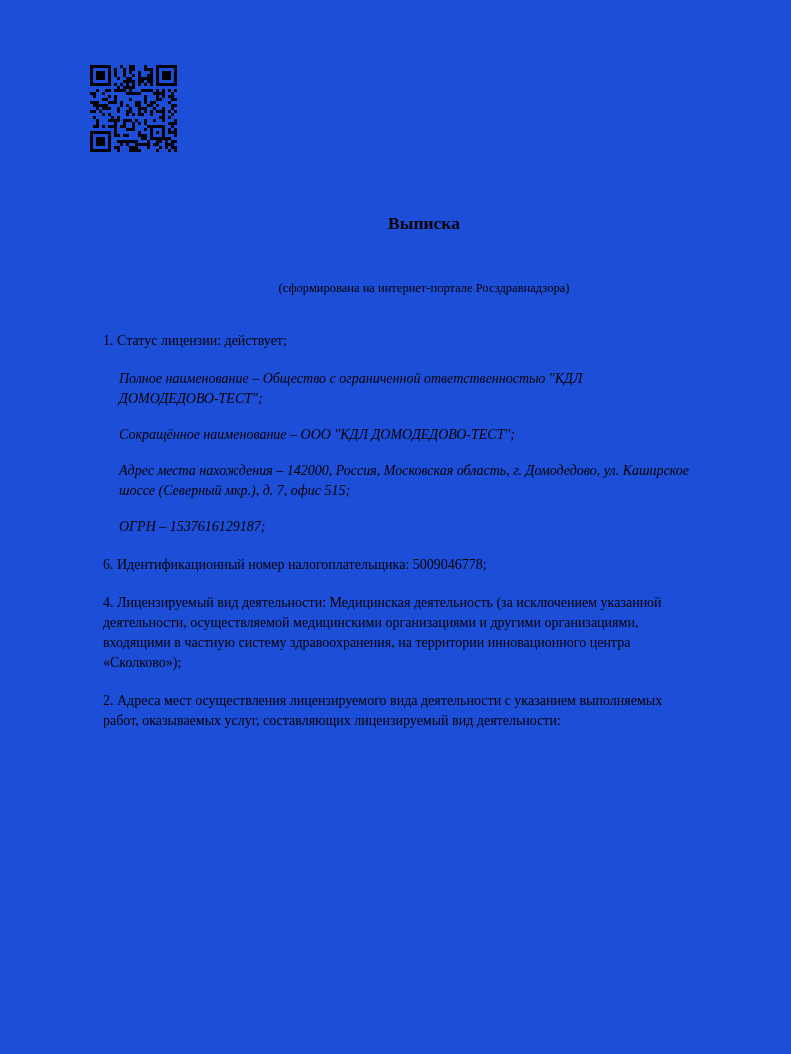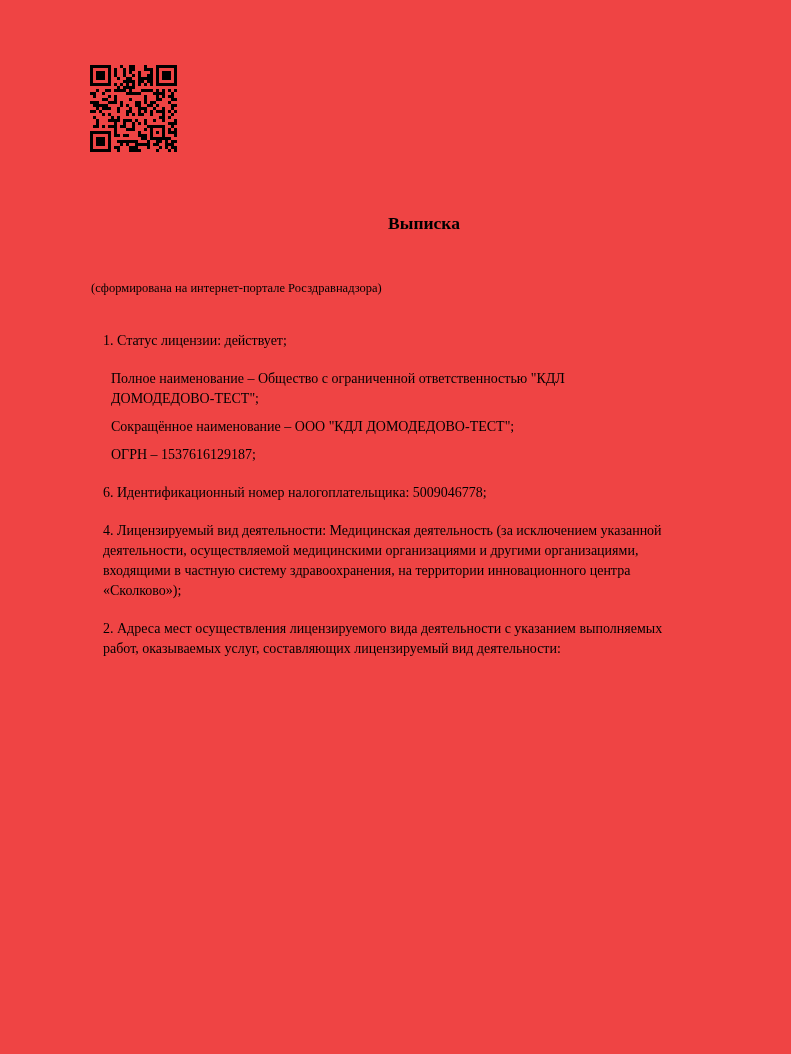--- a/index.html
+++ b/index.html
@@ -4,21 +4,21 @@
 <style>
   html, body {
     margin: 0;
     padding: 0;
     background: #ffffff;
   }
   .page {
     position: relative;
     width: 791px;
     height: 1054px;
-    background: #ef4444;
+    background: #1d4ed8;
     font-family: "Liberation Serif", "DejaVu Serif", serif;
     color: #000000;
     overflow: hidden;
   }
   .qr {
     position: absolute;
     left: 90px;
     top: 65px;
     width: 87px;
     height: 87px;
@@ -31,42 +31,43 @@
     text-align: center;
     font-weight: bold;
     font-size: 17.5px;
     line-height: 25px;
   }
   .subtitle {
     position: absolute;
     left: 91px;
     top: 280px;
     width: 666px;
-    text-align: left;
+    text-align: center;
     font-size: 12.5px;
     line-height: 17px;
   }
   .content {
     position: absolute;
     left: 103px;
     top: 331px;
     width: 692px;
     font-size: 14px;
     line-height: 20px;
   }
   .content p {
     margin: 0 0 18px 0;
     white-space: pre-line;
   }
   .entity-block {
     margin: 0 0 18px 0;
   }
   .entity-block p {
-    margin: 8px;
+    margin: 16px;
     white-space: pre-line;
+    font-style: italic;
   }
 </style>
 </head>
 <body>
 
 <div class="page">
 
   <div class="qr" id="qr-code"><svg width="87" height="87" viewBox="0 0 87 87" shape-rendering="crispEdges">
         <path fill="#000000" d="M0 0h3v3h-3zM3 0h3v3h-3zM6 0h3v3h-3zM9 0h3v3h-3zM12 0h3v3h-3zM15 0h3v3h-3zM18 0h3v3h-3zM30 0h3v3h-3zM39 0h3v3h-3zM42 0h3v3h-3zM54 0h3v3h-3zM66 0h3v3h-3zM69 0h3v3h-3zM72 0h3v3h-3zM75 0h3v3h-3zM78 0h3v3h-3zM81 0h3v3h-3zM84 0h3v3h-3zM0 3h3v3h-3zM18 3h3v3h-3zM24 3h3v3h-3zM33 3h3v3h-3zM39 3h3v3h-3zM42 3h3v3h-3zM54 3h3v3h-3zM57 3h3v3h-3zM60 3h3v3h-3zM66 3h3v3h-3zM84 3h3v3h-3zM0 6h3v3h-3zM6 6h3v3h-3zM9 6h3v3h-3zM12 6h3v3h-3zM18 6h3v3h-3zM24 6h3v3h-3zM33 6h3v3h-3zM39 6h3v3h-3zM48 6h3v3h-3zM60 6h3v3h-3zM66 6h3v3h-3zM72 6h3v3h-3zM75 6h3v3h-3zM78 6h3v3h-3zM84 6h3v3h-3zM0 9h3v3h-3zM6 9h3v3h-3zM9 9h3v3h-3zM12 9h3v3h-3zM18 9h3v3h-3zM24 9h3v3h-3zM33 9h3v3h-3zM42 9h3v3h-3zM48 9h3v3h-3zM57 9h3v3h-3zM60 9h3v3h-3zM66 9h3v3h-3zM72 9h3v3h-3zM75 9h3v3h-3zM78 9h3v3h-3zM84 9h3v3h-3zM0 12h3v3h-3zM6 12h3v3h-3zM9 12h3v3h-3zM12 12h3v3h-3zM18 12h3v3h-3zM27 12h3v3h-3zM36 12h3v3h-3zM39 12h3v3h-3zM48 12h3v3h-3zM51 12h3v3h-3zM54 12h3v3h-3zM57 12h3v3h-3zM60 12h3v3h-3zM66 12h3v3h-3zM72 12h3v3h-3zM75 12h3v3h-3zM78 12h3v3h-3zM84 12h3v3h-3zM0 15h3v3h-3zM18 15h3v3h-3zM33 15h3v3h-3zM36 15h3v3h-3zM39 15h3v3h-3zM42 15h3v3h-3zM48 15h3v3h-3zM51 15h3v3h-3zM57 15h3v3h-3zM60 15h3v3h-3zM66 15h3v3h-3zM84 15h3v3h-3zM0 18h3v3h-3zM3 18h3v3h-3zM6 18h3v3h-3zM9 18h3v3h-3zM12 18h3v3h-3zM15 18h3v3h-3zM18 18h3v3h-3zM24 18h3v3h-3zM30 18h3v3h-3zM36 18h3v3h-3zM42 18h3v3h-3zM48 18h3v3h-3zM54 18h3v3h-3zM60 18h3v3h-3zM66 18h3v3h-3zM69 18h3v3h-3zM72 18h3v3h-3zM75 18h3v3h-3zM78 18h3v3h-3zM81 18h3v3h-3zM84 18h3v3h-3zM27 21h3v3h-3zM33 21h3v3h-3zM36 21h3v3h-3zM39 21h3v3h-3zM42 21h3v3h-3zM6 24h3v3h-3zM15 24h3v3h-3zM18 24h3v3h-3zM24 24h3v3h-3zM27 24h3v3h-3zM30 24h3v3h-3zM33 24h3v3h-3zM39 24h3v3h-3zM51 24h3v3h-3zM54 24h3v3h-3zM57 24h3v3h-3zM60 24h3v3h-3zM66 24h3v3h-3zM72 24h3v3h-3zM78 24h3v3h-3zM84 24h3v3h-3zM0 27h3v3h-3zM3 27h3v3h-3zM12 27h3v3h-3zM36 27h3v3h-3zM39 27h3v3h-3zM42 27h3v3h-3zM45 27h3v3h-3zM48 27h3v3h-3zM63 27h3v3h-3zM66 27h3v3h-3zM69 27h3v3h-3zM72 27h3v3h-3zM81 27h3v3h-3zM3 30h3v3h-3zM18 30h3v3h-3zM24 30h3v3h-3zM54 30h3v3h-3zM66 30h3v3h-3zM72 30h3v3h-3zM78 30h3v3h-3zM81 30h3v3h-3zM12 33h3v3h-3zM15 33h3v3h-3zM24 33h3v3h-3zM39 33h3v3h-3zM54 33h3v3h-3zM66 33h3v3h-3zM69 33h3v3h-3zM81 33h3v3h-3zM84 33h3v3h-3zM0 36h3v3h-3zM3 36h3v3h-3zM6 36h3v3h-3zM18 36h3v3h-3zM21 36h3v3h-3zM24 36h3v3h-3zM30 36h3v3h-3zM45 36h3v3h-3zM48 36h3v3h-3zM54 36h3v3h-3zM60 36h3v3h-3zM63 36h3v3h-3zM78 36h3v3h-3zM3 39h3v3h-3zM6 39h3v3h-3zM9 39h3v3h-3zM12 39h3v3h-3zM15 39h3v3h-3zM30 39h3v3h-3zM36 39h3v3h-3zM45 39h3v3h-3zM48 39h3v3h-3zM57 39h3v3h-3zM60 39h3v3h-3zM66 39h3v3h-3zM81 39h3v3h-3zM84 39h3v3h-3zM6 42h3v3h-3zM12 42h3v3h-3zM15 42h3v3h-3zM18 42h3v3h-3zM27 42h3v3h-3zM39 42h3v3h-3zM48 42h3v3h-3zM51 42h3v3h-3zM54 42h3v3h-3zM63 42h3v3h-3zM72 42h3v3h-3zM81 42h3v3h-3zM0 45h3v3h-3zM3 45h3v3h-3zM9 45h3v3h-3zM27 45h3v3h-3zM36 45h3v3h-3zM39 45h3v3h-3zM48 45h3v3h-3zM54 45h3v3h-3zM60 45h3v3h-3zM66 45h3v3h-3zM69 45h3v3h-3zM72 45h3v3h-3zM78 45h3v3h-3zM84 45h3v3h-3zM12 48h3v3h-3zM18 48h3v3h-3zM36 48h3v3h-3zM42 48h3v3h-3zM48 48h3v3h-3zM51 48h3v3h-3zM60 48h3v3h-3zM72 48h3v3h-3zM81 48h3v3h-3zM3 51h3v3h-3zM21 51h3v3h-3zM27 51h3v3h-3zM69 51h3v3h-3zM72 51h3v3h-3zM78 51h3v3h-3zM6 54h3v3h-3zM18 54h3v3h-3zM21 54h3v3h-3zM24 54h3v3h-3zM27 54h3v3h-3zM33 54h3v3h-3zM36 54h3v3h-3zM39 54h3v3h-3zM45 54h3v3h-3zM54 54h3v3h-3zM63 54h3v3h-3zM72 54h3v3h-3zM84 54h3v3h-3zM6 57h3v3h-3zM24 57h3v3h-3zM33 57h3v3h-3zM42 57h3v3h-3zM48 57h3v3h-3zM54 57h3v3h-3zM78 57h3v3h-3zM81 57h3v3h-3zM84 57h3v3h-3zM3 60h3v3h-3zM6 60h3v3h-3zM12 60h3v3h-3zM18 60h3v3h-3zM21 60h3v3h-3zM24 60h3v3h-3zM30 60h3v3h-3zM33 60h3v3h-3zM42 60h3v3h-3zM57 60h3v3h-3zM60 60h3v3h-3zM63 60h3v3h-3zM66 60h3v3h-3zM69 60h3v3h-3zM72 60h3v3h-3zM81 60h3v3h-3zM24 63h3v3h-3zM36 63h3v3h-3zM39 63h3v3h-3zM42 63h3v3h-3zM54 63h3v3h-3zM60 63h3v3h-3zM72 63h3v3h-3zM78 63h3v3h-3zM84 63h3v3h-3zM0 66h3v3h-3zM3 66h3v3h-3zM6 66h3v3h-3zM9 66h3v3h-3zM12 66h3v3h-3zM15 66h3v3h-3zM18 66h3v3h-3zM24 66h3v3h-3zM48 66h3v3h-3zM60 66h3v3h-3zM66 66h3v3h-3zM72 66h3v3h-3zM78 66h3v3h-3zM81 66h3v3h-3zM84 66h3v3h-3zM0 69h3v3h-3zM18 69h3v3h-3zM24 69h3v3h-3zM27 69h3v3h-3zM33 69h3v3h-3zM36 69h3v3h-3zM48 69h3v3h-3zM51 69h3v3h-3zM54 69h3v3h-3zM60 69h3v3h-3zM72 69h3v3h-3zM84 69h3v3h-3zM0 72h3v3h-3zM6 72h3v3h-3zM9 72h3v3h-3zM12 72h3v3h-3zM18 72h3v3h-3zM51 72h3v3h-3zM54 72h3v3h-3zM60 72h3v3h-3zM63 72h3v3h-3zM66 72h3v3h-3zM69 72h3v3h-3zM72 72h3v3h-3zM75 72h3v3h-3zM78 72h3v3h-3zM0 75h3v3h-3zM6 75h3v3h-3zM9 75h3v3h-3zM12 75h3v3h-3zM18 75h3v3h-3zM27 75h3v3h-3zM30 75h3v3h-3zM33 75h3v3h-3zM36 75h3v3h-3zM39 75h3v3h-3zM42 75h3v3h-3zM45 75h3v3h-3zM57 75h3v3h-3zM66 75h3v3h-3zM69 75h3v3h-3zM75 75h3v3h-3zM81 75h3v3h-3zM84 75h3v3h-3zM0 78h3v3h-3zM6 78h3v3h-3zM9 78h3v3h-3zM12 78h3v3h-3zM18 78h3v3h-3zM30 78h3v3h-3zM36 78h3v3h-3zM45 78h3v3h-3zM48 78h3v3h-3zM51 78h3v3h-3zM54 78h3v3h-3zM57 78h3v3h-3zM63 78h3v3h-3zM66 78h3v3h-3zM75 78h3v3h-3zM78 78h3v3h-3zM81 78h3v3h-3zM0 81h3v3h-3zM18 81h3v3h-3zM24 81h3v3h-3zM27 81h3v3h-3zM39 81h3v3h-3zM42 81h3v3h-3zM45 81h3v3h-3zM57 81h3v3h-3zM69 81h3v3h-3zM75 81h3v3h-3zM81 81h3v3h-3zM84 81h3v3h-3zM0 84h3v3h-3zM3 84h3v3h-3zM6 84h3v3h-3zM9 84h3v3h-3zM12 84h3v3h-3zM15 84h3v3h-3zM18 84h3v3h-3zM27 84h3v3h-3zM39 84h3v3h-3zM42 84h3v3h-3zM45 84h3v3h-3zM48 84h3v3h-3zM66 84h3v3h-3zM78 84h3v3h-3zM84 84h3v3h-3z"></path>
       </svg></div>
@@ -77,20 +78,22 @@
 
   <div class="subtitle">(сформирована на интернет-портале Росздравнадзора)</div>
 
   <div class="content">
     <p>1. Статус лицензии: действует;</p>
 
     <div class="entity-block">
       <p>Полное наименование – Общество с ограниченной ответственностью "КДЛ
 ДОМОДЕДОВО-ТЕСТ";</p>
       <p>Сокращённое наименование – ООО "КДЛ ДОМОДЕДОВО-ТЕСТ";</p>
+      <p>Адрес места нахождения – 142000, Россия, Московская область, г. Домодедово, ул. Каширское
+шоссе (Северный мкр.), д. 7, офис 515;</p>
       <p>ОГРН – 1537616129187;</p>
     </div>
 
     <p>6. Идентификационный номер налогоплательщика: 5009046778;</p>
     <p>4. Лицензируемый вид деятельности: Медицинская деятельность (за исключением указанной
 деятельности, осуществляемой медицинскими организациями и другими организациями,
 входящими в частную систему здравоохранения, на территории инновационного центра
 «Сколково»);</p>
     <p>2. Адреса мест осуществления лицензируемого вида деятельности с указанием выполняемых
 работ, оказываемых услуг, составляющих лицензируемый вид деятельности:</p>

